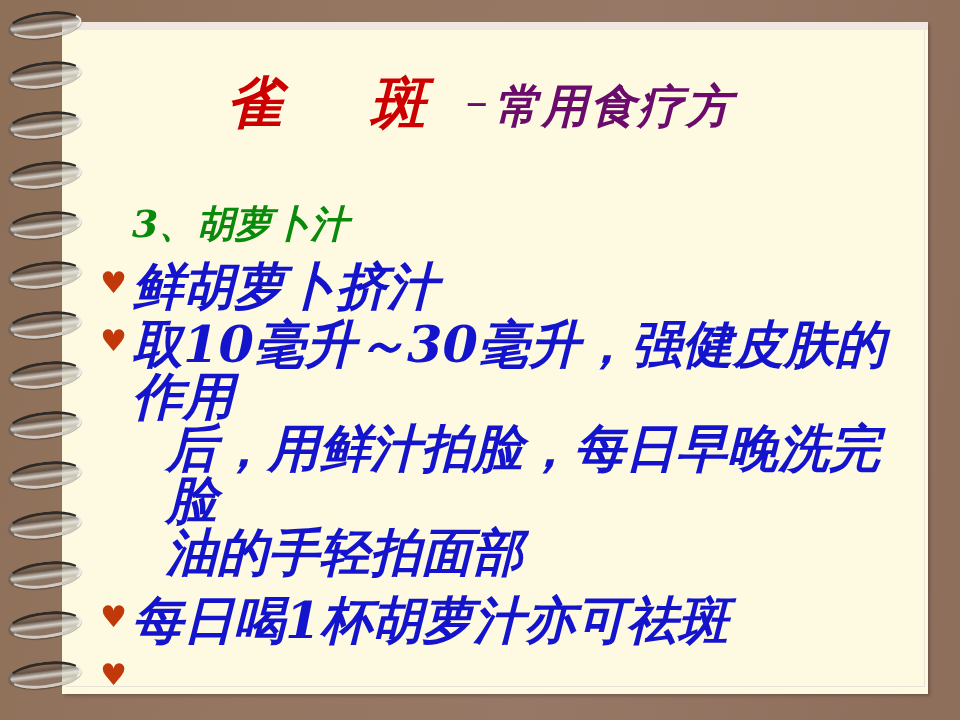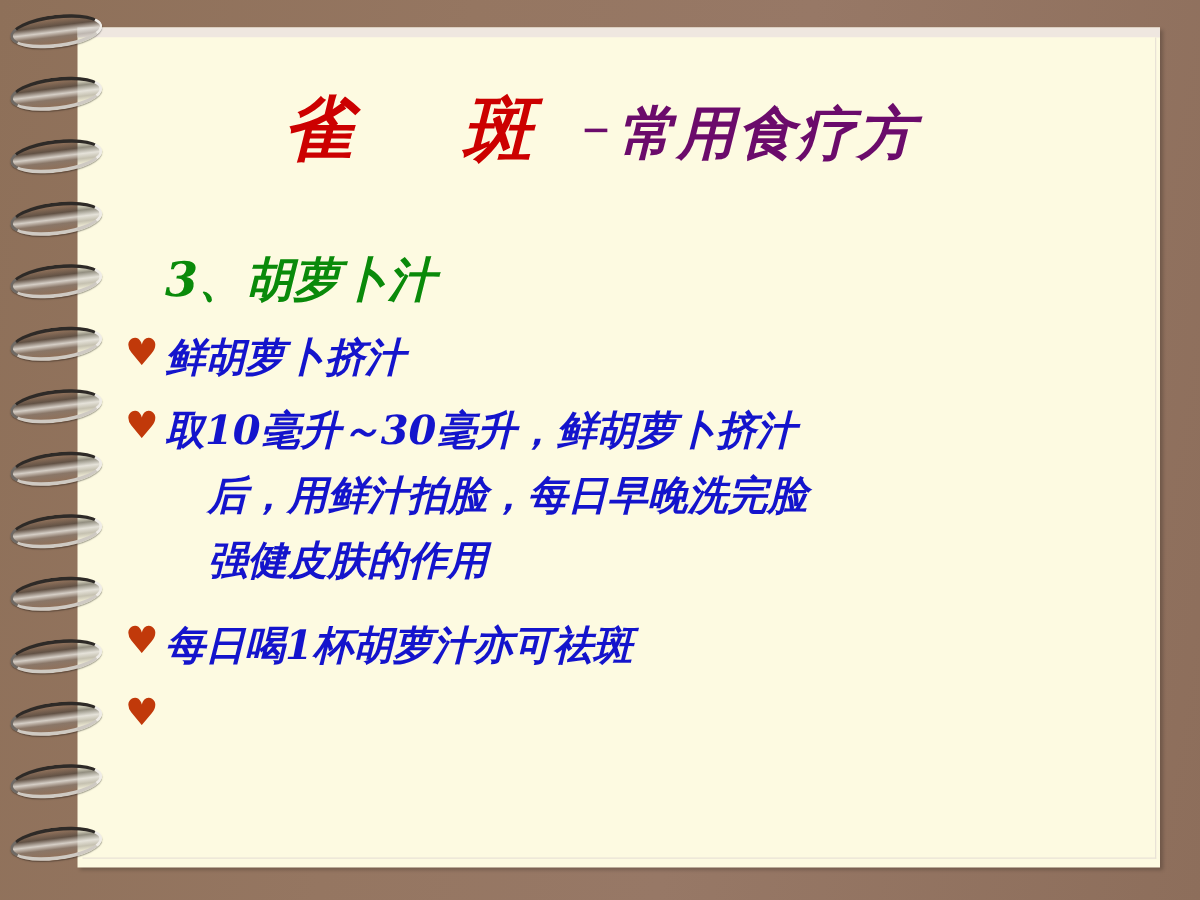--- a/index.html
+++ b/index.html
@@ -136,21 +136,21 @@
     line-height: 46px;
     color: #c1390a;
     text-align: left;
   }
   .bullet.empty { color: transparent; }
 
   .line-text {
     font-family: "DejaVu Serif", serif;
     font-style: italic;
     font-weight: bold;
-    font-size: 32px;
+    font-size: 51px;
     line-height: 52px;
     white-space: pre-wrap;
   }
   .num-line .line-text {
     color: #0a8a0a;
     font-size: 38px;
   }
   .num-line { margin-bottom: 10px; }
   .blue .line-text { color: #1414cc; }
 
@@ -202,21 +202,21 @@
       <span class="line-text">3、胡萝卜汁</span>
     </div>
 
     <div class="line blue">
       <span class="bullet">♥</span>
       <span class="line-text">鲜胡萝卜挤汁</span>
     </div>
 
     <div class="line blue para">
       <span class="bullet">♥</span>
-      <span class="line-text"><span>取10毫升～30毫升，鲜胡萝卜挤汁</span><span class="cont">后，用鲜汁拍脸，每日早晚洗完脸</span><span class="cont">强健皮肤的作用</span></span>
+      <span class="line-text"><span>取10毫升～30毫升，强健皮肤的作用</span><span class="cont">后，用鲜汁拍脸，每日早晚洗完脸</span><span class="cont">油的手轻拍面部</span></span>
     </div>
 
     <div class="spacer-sm"></div>
 
     <div class="line blue">
       <span class="bullet">♥</span>
       <span class="line-text">每日喝1杯胡萝汁亦可祛斑</span>
     </div>
 
     <div class="line blue">

